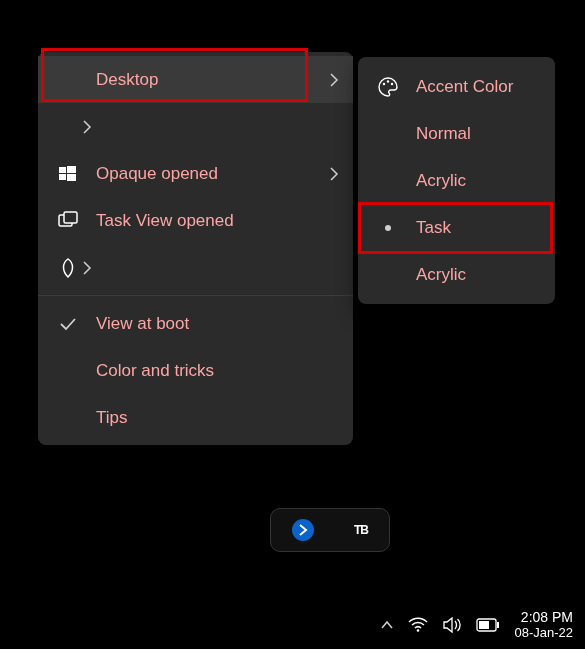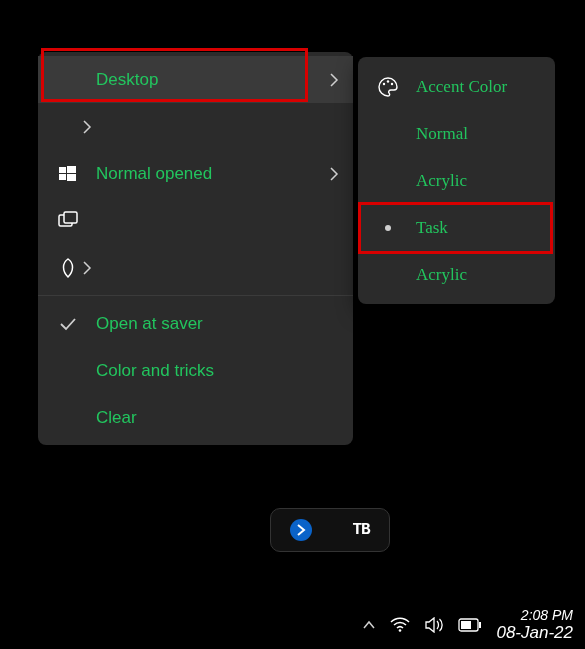--- a/index.html
+++ b/index.html
@@ -6,28 +6,28 @@
   html, body { width: 585px; height: 649px; background: #000; font-family: "Segoe UI", Arial, sans-serif; overflow: hidden; position: relative; }
 
   .menu {
     position: absolute;
     background: #2b2b2b;
     border-radius: 8px;
     box-shadow: 0 8px 20px rgba(0,0,0,0.6);
     padding: 4px 0;
   }
   .menu.main { left: 38px; top: 52px; width: 315px; }
-  .menu.sub  { left: 358px; top: 57px; width: 197px; padding: 6px 0; font-family: Liberation Serif, serif; }
+  .menu.sub  { left: 358px; top: 57px; width: 197px; padding: 6px 0; }
 
   .mi {
     display: flex;
     align-items: center;
     height: 47px;
     padding: 0 14px 0 16px;
-    color: #22c55e;
+    color: #fca5a5;
     font-size: 17px;
     cursor: default;
     position: relative;
   }
   .mi.sub-item { height: 47px; }
   .mi.hover { background: #3a3a3a; }
   .mi .icon-slot { width: 28px; display: flex; justify-content: center; align-items: center; }
   .mi .label { flex: 1; padding-left: 14px; }
   .mi .chev { color: #cfcfcf; }
 
@@ -49,38 +49,38 @@
   .tray-pill {
     position: absolute;
     left: 270px; top: 508px;
     width: 120px; height: 44px;
     border: 1px solid #333; border-radius: 10px;
     background: #111;
     display: flex; align-items: center; justify-content: center;
     gap: 40px;
   }
   .tray-accent { width: 22px; height: 22px; background: #0a63c9; border-radius: 50%; position: relative; }
-  .tray-tb { color: #fff; font-weight: 600; font-size: 16px; letter-spacing: -1px; font-family: Liberation Mono, monospace; }
+  .tray-tb { color: #fff; font-weight: 600; font-size: 12px; letter-spacing: -1px; }
 
   
   .taskbar {
     position: absolute;
     left: 0; right: 0; bottom: 0;
     height: 48px;
     background: #000;
     display: flex;
     align-items: center;
     justify-content: flex-end;
     padding-right: 12px;
     gap: 14px;
     color: #fff;
   }
   .taskbar .chev-up { transform: rotate(180deg); color: #cfcfcf; }
-  .taskbar .clock { text-align: right; line-height: 1.15; font-size: 14px; font-style: italic; }
-  .taskbar .clock div:last-child { font-size: 17px; }
+  .taskbar .clock { text-align: right; line-height: 1.15; font-size: 14px; }
+  .taskbar .clock div:last-child { font-size: 13px; }
   .taskbar .tb-icon { display: flex; align-items: center; }
 
   svg { display: block; }
 </style>
 </head>
 <body>
 
 <div class="menu main">
 
   <div class="mi hover">
@@ -105,35 +105,36 @@
 
   <div class="mi">
     <span class="icon-slot">
       <svg width="20" height="20" viewBox="0 0 20 20">
         <rect x="1" y="3" width="7" height="6" fill="#fff"></rect>
         <rect x="9" y="2" width="9" height="7" fill="#fff"></rect>
         <rect x="1" y="10" width="7" height="6" fill="#fff"></rect>
         <rect x="9" y="10" width="9" height="7" fill="#fff"></rect>
       </svg>
     </span>
-    <span class="label">Normal opened</span>
+    <span class="label">Opaque opened</span>
     <span class="chev">
       <svg width="10" height="14" viewBox="0 0 10 14">
           <path d="M2 1 L8 7 L2 13" stroke="#cfcfcf" stroke-width="1.5" fill="none"></path>
         </svg>
     </span>
   </div>
 
   <div class="mi">
     <span class="icon-slot">
       <svg width="20" height="20" viewBox="0 0 20 20">
         <rect x="1" y="4" width="13" height="11" rx="1.5" fill="none" stroke="#fff" stroke-width="1.5"></rect>
         <rect x="6" y="1" width="13" height="11" rx="1.5" fill="#2b2b2b" stroke="#fff" stroke-width="1.5"></rect>
       </svg>
     </span>
+    <span class="label">Task View opened</span>
   </div>
 
   <div class="mi">
     <span class="icon-slot">
       <svg width="20" height="22" viewBox="0 0 20 22">
         <path d="M10 2 C4 6 4 14 10 20 C16 14 16 6 10 2 Z" fill="none" stroke="#fff" stroke-width="1.5"></path>
       </svg>
     </span>
     <span class="chev">
       <svg width="10" height="14" viewBox="0 0 10 14">
@@ -144,31 +145,31 @@
 
   <div class="sep"></div>
 
 
   <div class="mi">
     <span class="icon-slot">
       <svg width="18" height="14" viewBox="0 0 18 14">
           <path d="M2 7 L7 12 L16 2" stroke="#cfcfcf" stroke-width="1.8" fill="none"></path>
         </svg>
     </span>
-    <span class="label">Open at saver</span>
+    <span class="label">View at boot</span>
   </div>
 
   <div class="mi">
     <span class="icon-slot"></span>
     <span class="label">Color and tricks</span>
   </div>
 
   <div class="mi">
     <span class="icon-slot"></span>
-    <span class="label">Clear</span>
+    <span class="label">Tips</span>
   </div>
 </div>
 
 <div class="menu sub">
 
   <div class="mi sub-item" style="cursor:default;">
     <span class="icon-slot">
       <svg width="22" height="22" viewBox="0 0 22 22">
         <path d="M11 2 a9 9 0 1 0 0 18 c2 0 2-2 1-3 c-1-1 0-3 2-3 h3 c2 0 3-1 3-3 A9 9 0 0 0 11 2 Z" fill="none" stroke="#fff" stroke-width="1.4"></path>
         <circle cx="7" cy="8" r="1.2" fill="#fff"></circle>

